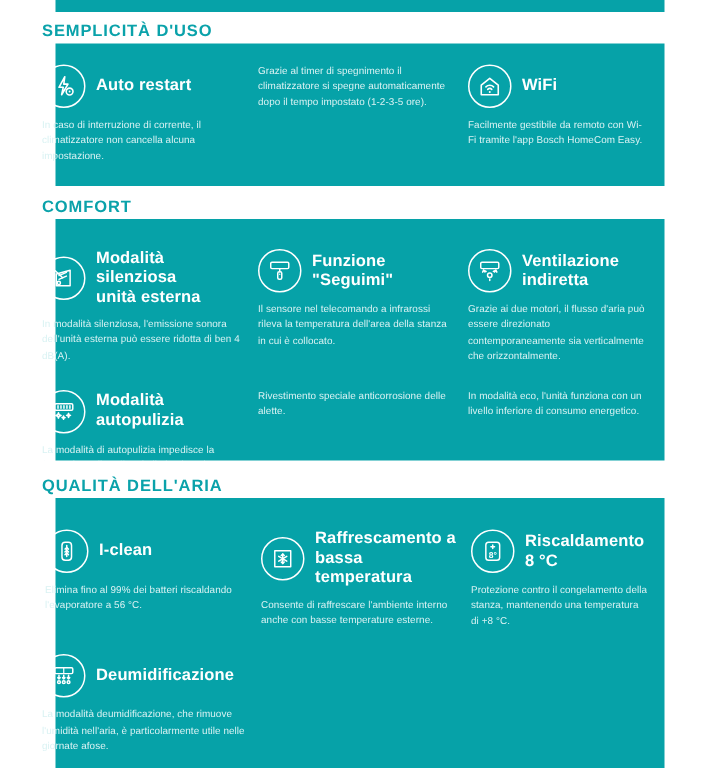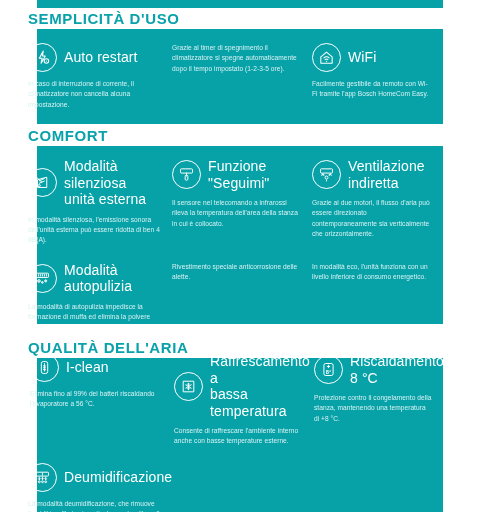--- a/index.html
+++ b/index.html
@@ -19,42 +19,42 @@
 
   
   .divider{
     position:absolute;left:0;width:100%;
     background:#ffffff;
     box-sizing:border-box;
   }
   .divider .title{
     position:absolute;left:28px;bottom:2px;
     color:#0aa2aa;
-    font-size:15px;
+    font-size:11px;
     font-weight:bold;
     letter-spacing:0.6px;
     white-space:nowrap;
   }
 
   .section{position:absolute;left:0;width:100%;box-sizing:border-box;}
 
   .row{display:flex;padding:0 22px 0 28px;box-sizing:border-box;}
   .card{box-sizing:border-box;padding-right:10px;}
 
   .card-head{display:flex;align-items:center;gap:7px;margin-bottom:7px;}
 
   .ic{
     width:27px;height:27px;flex:0 0 27px;
     border:1.3px solid #ffffff;border-radius:50%;
     display:flex;align-items:center;justify-content:center;
   }
   .ic svg{display:block;}
 
   .card-title{
-    color:#ffffff;font-size:14px;font-weight:normal;
+    color:#ffffff;font-size:11px;font-weight:bold;
     line-height:1.18;letter-spacing:0.1px;
   }
   .card-body{
     color:#d9f2f3;font-size:6.6px;line-height:1.58;
     letter-spacing:0.05px;
   }
 </style>
 </head>
 <body>
 
@@ -103,21 +103,21 @@
       </div>
 
     </div>
   </div>
 
   <div class="divider" style="top:124px;height:22px;">
     <span class="title">COMFORT</span>
   </div>
 
   <div class="section" style="top:146px;">
-    <div class="row" style="padding-top:12px;">
+    <div class="row" style="padding-top:20px;">
 
       <div class="card" style="width:144px;">
         <div class="card-head">
           <span class="ic">
             <svg width="17" height="17" viewBox="0 0 24 24" fill="none" stroke="#fff" stroke-width="1.4">
               <path d="M5 19 L5 8 L18 4.5 L18 19 Z" stroke-linejoin="round"></path>
               <path d="M7.5 9.5 L14.5 6.5" stroke-linecap="round"></path>
               <path d="M7.5 13 L14.5 10" stroke-linecap="round"></path>
               <path d="M4 5 L11 11.5" stroke-linecap="round"></path>
               <circle cx="7.4" cy="16.4" r="1.5"></circle>
@@ -183,21 +183,21 @@
         <div class="card-body">Rivestimento speciale anticorrosione delle alette.</div>
       </div>
 
       <div class="card" style="width:128px;">
         <div class="card-body">In modalità eco, l'unità funziona con un livello inferiore di consumo energetico.</div>
       </div>
 
     </div>
   </div>
 
-  <div class="divider" style="top:324px;height:34px;text-align:center;">
+  <div class="divider" style="top:307px;height:25px;text-align:center;">
     <span class="title">QUALITÀ DELL'ARIA</span>
   </div>
 
   <div class="section" style="top:337px;">
     <div class="row" style="padding-top:16px;padding-left:30px;">
 
       <div class="card" style="width:144px;">
         <div class="card-head">
           <span class="ic">
             <svg width="17" height="17" viewBox="0 0 24 24" fill="none" stroke="#fff" stroke-width="1.4">

